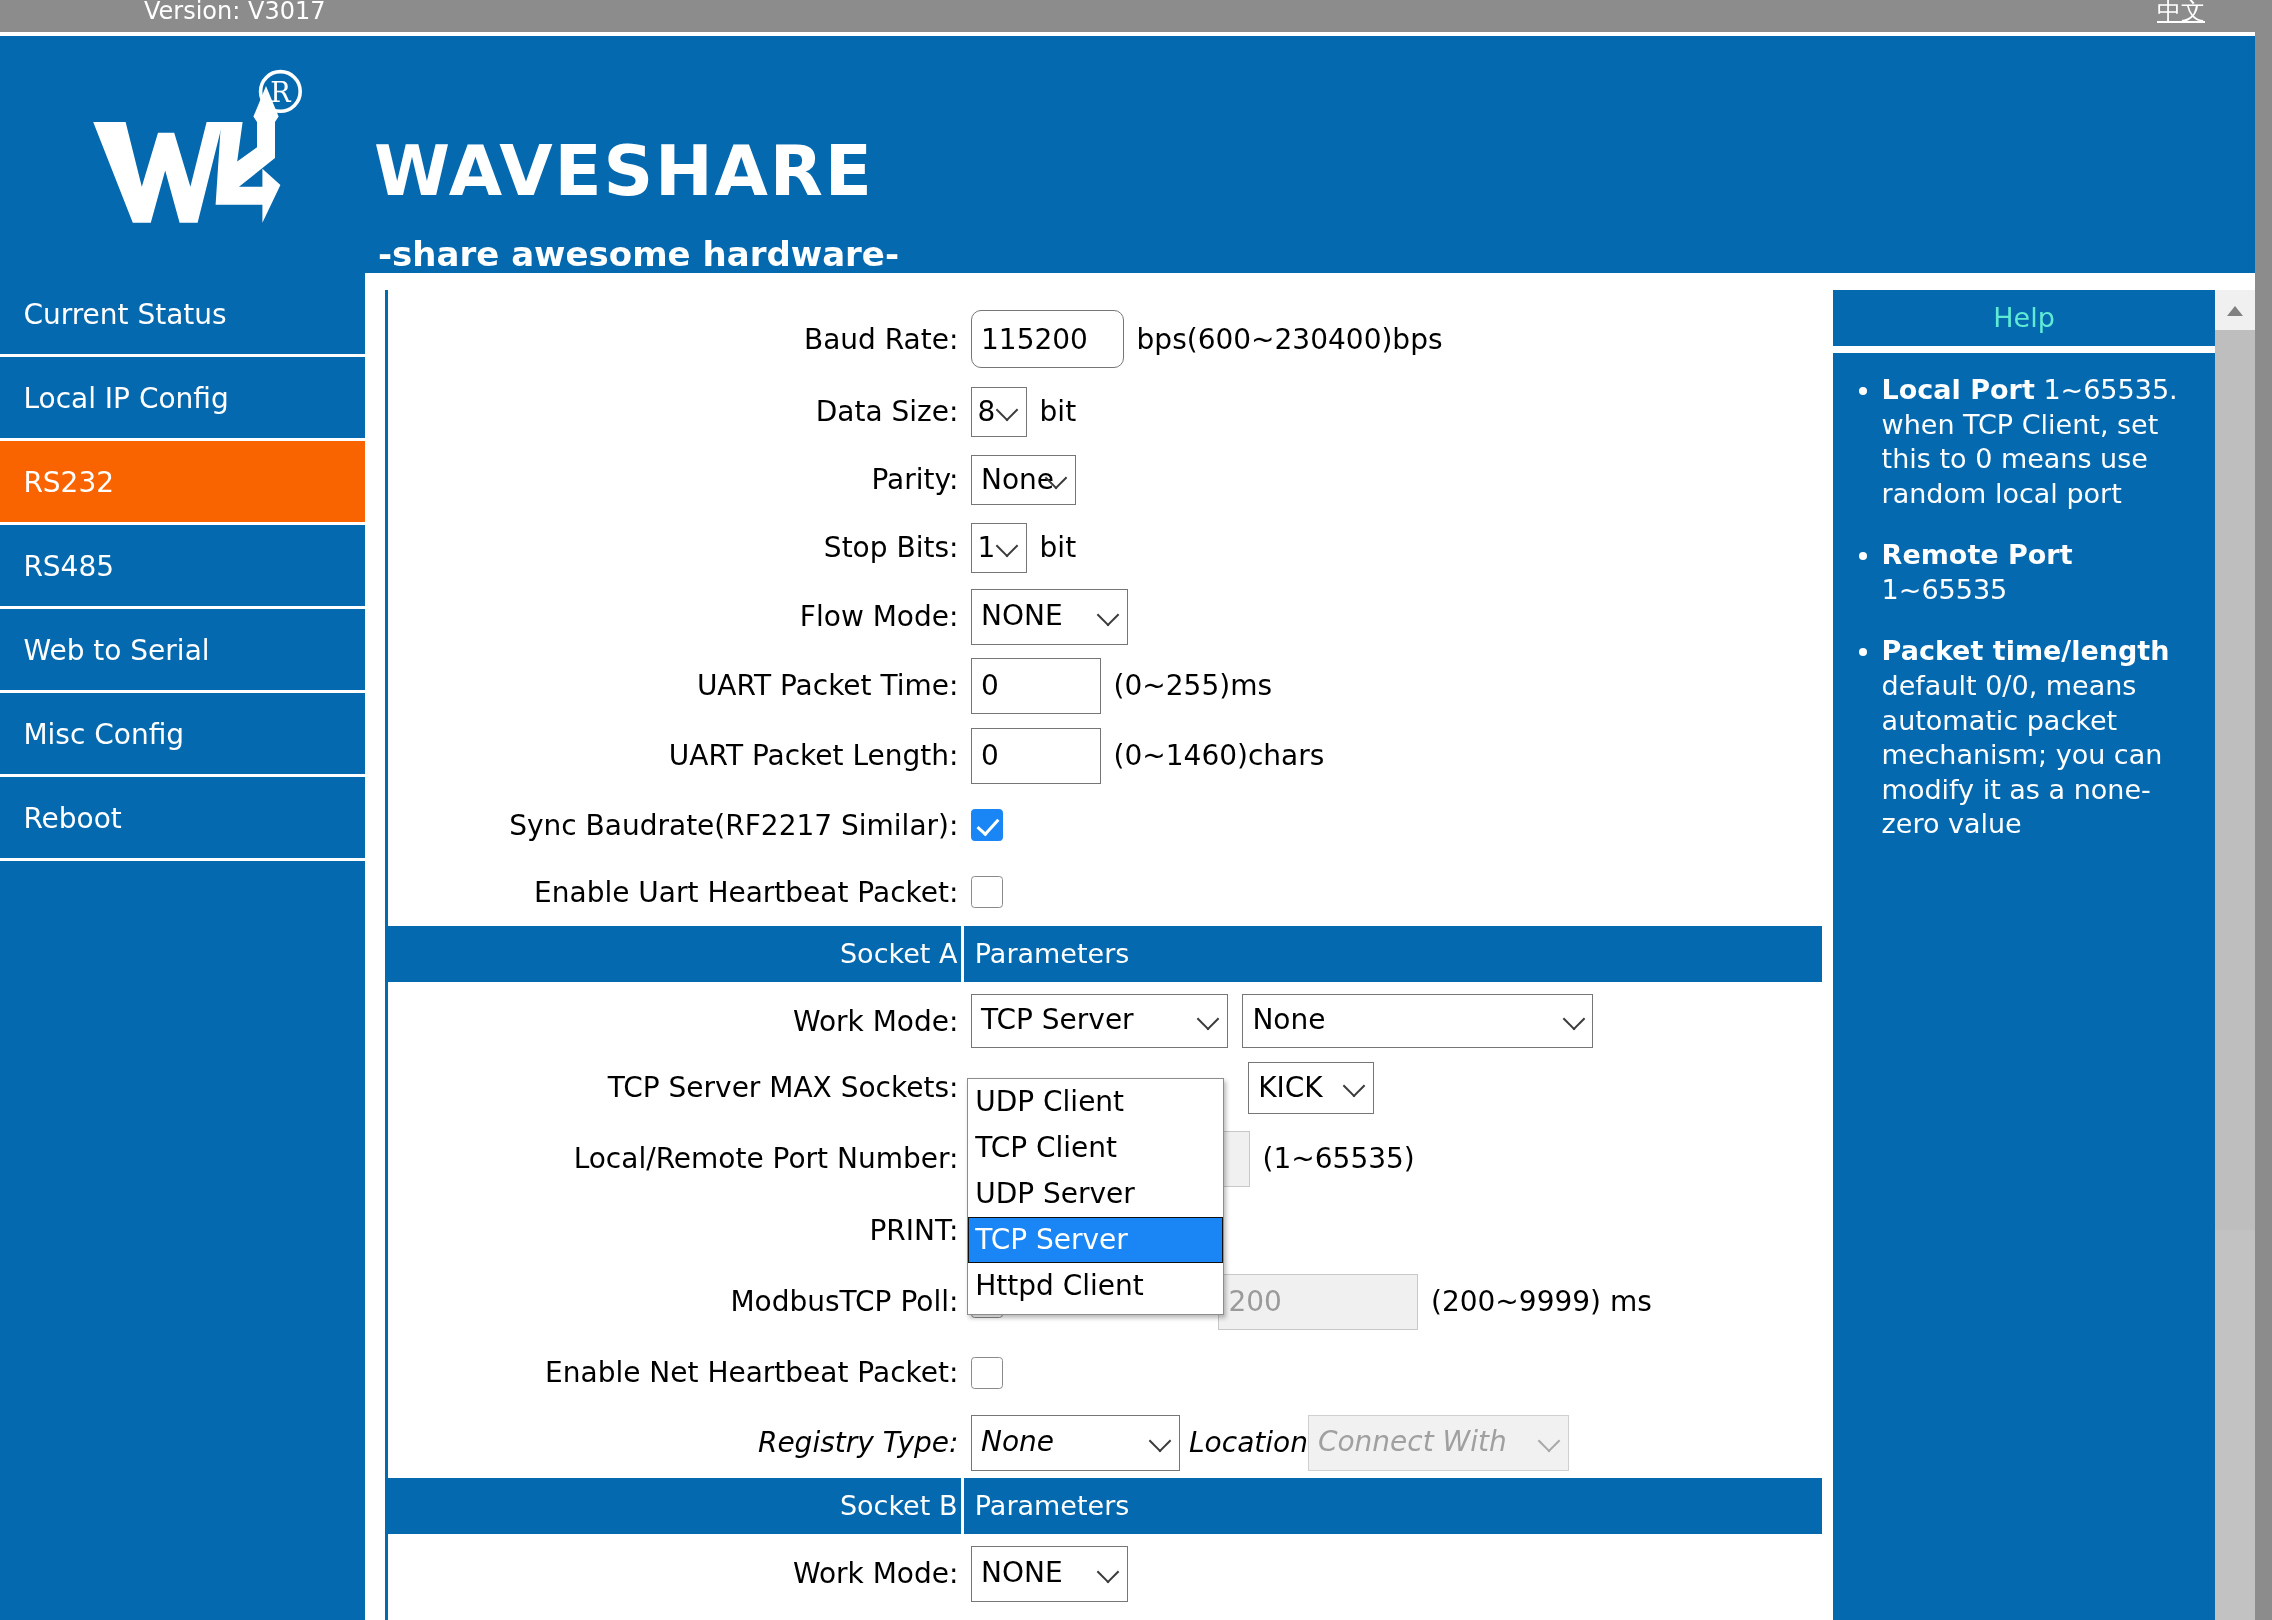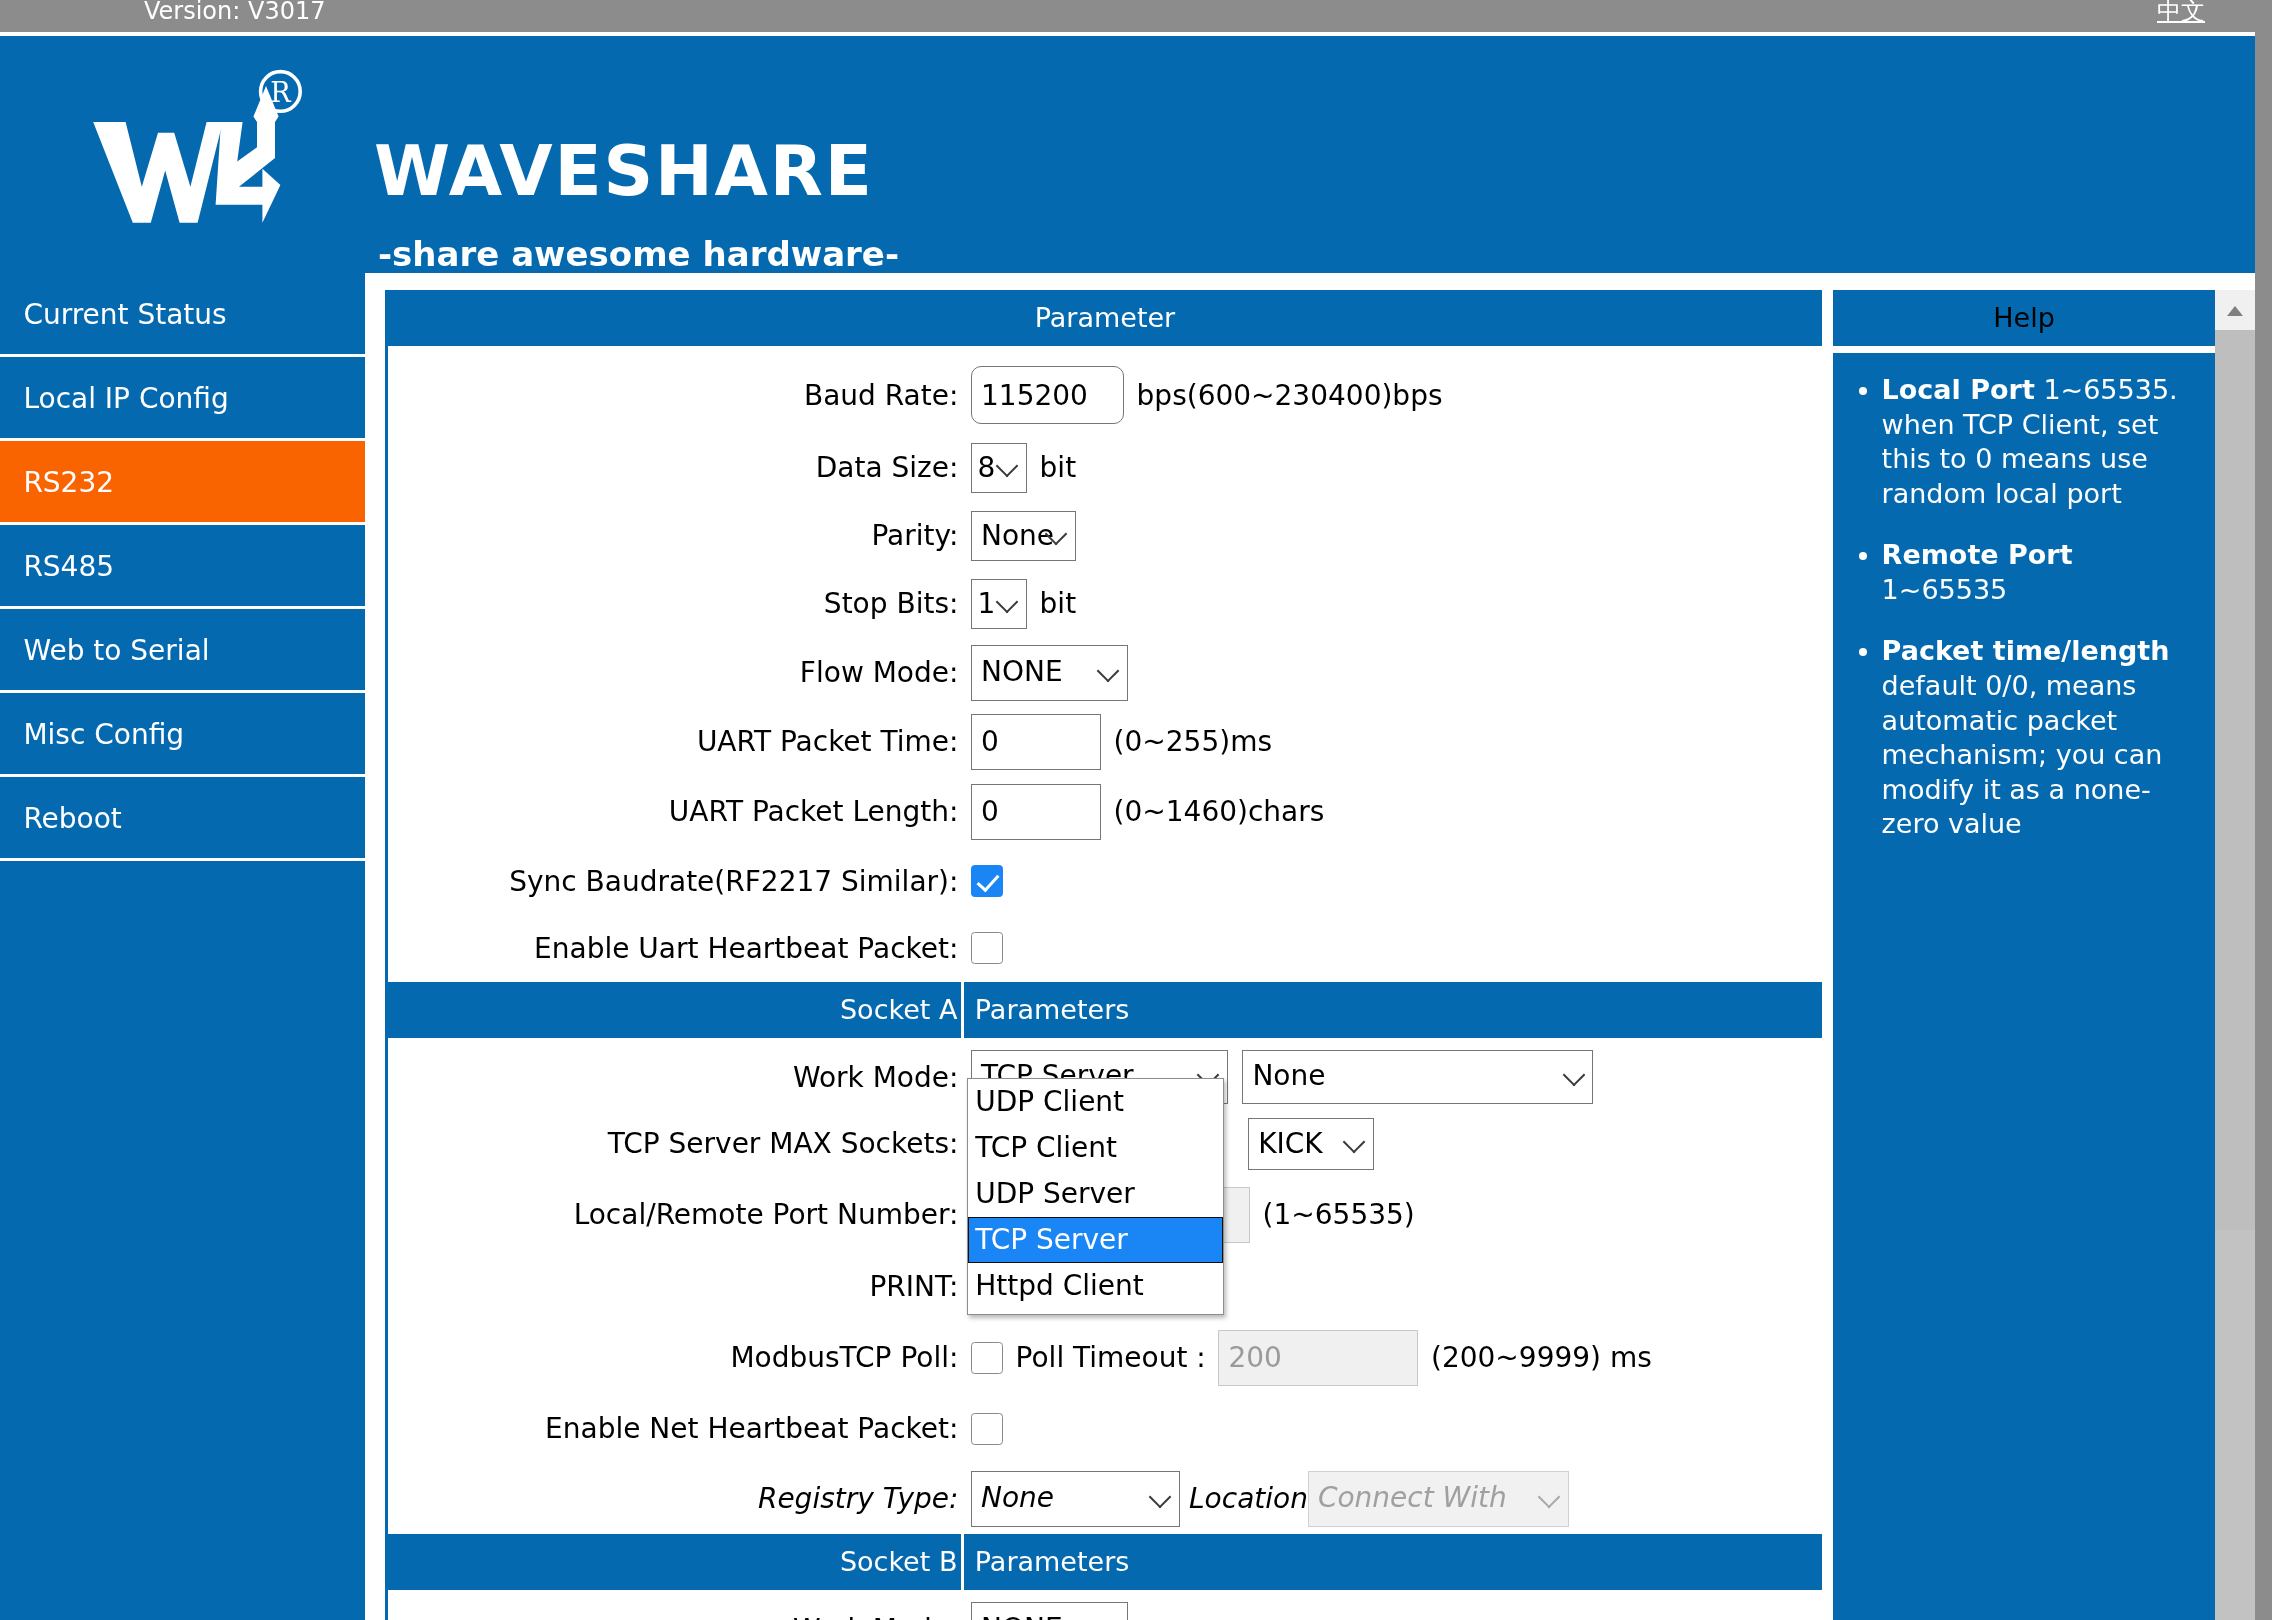--- a/index.html
+++ b/index.html
@@ -196,21 +196,21 @@
   }
 
   
   .help {
     position: absolute; left: 1833px; top: 290px;
     width: 382px; height: 1330px;
     background: #ffffff;
   }
   .help-head {
     height: 56px; line-height: 56px;
-    background: #0569b0; color: #000000;
+    background: #0569b0; color: #5eead4;
     font-size: 27px; text-align: center;
   }
   .help-body {
     margin-top: 7.2px;
     background: #0569b0;
     height: 1267px;
     color: #ffffff;
     padding: 20px 12.6px 9px 12.6px;
     overflow: hidden;
   }
@@ -295,21 +295,20 @@
       <span>Misc Config</span>
     </div>
     <div class="nav-item">
       <span>Reboot</span>
     </div>
     <div class="nav-spacer"></div>
   </div>
 
   <div class="content">
 
-    <div class="sec-head">Parameter</div>
 
     <div class="row" style="height:77px;margin-top:10.8px;">
       <div class="lab">Baud Rate:</div>
       <div class="ctrl">
         <input class="txt" style="width: 153px; height: 58px; border-radius: 10px;" value="115200">
         <span class="hint">bps(600~230400)bps</span>
       </div>
     </div>
 
     <div class="row" style="height:68px;">

